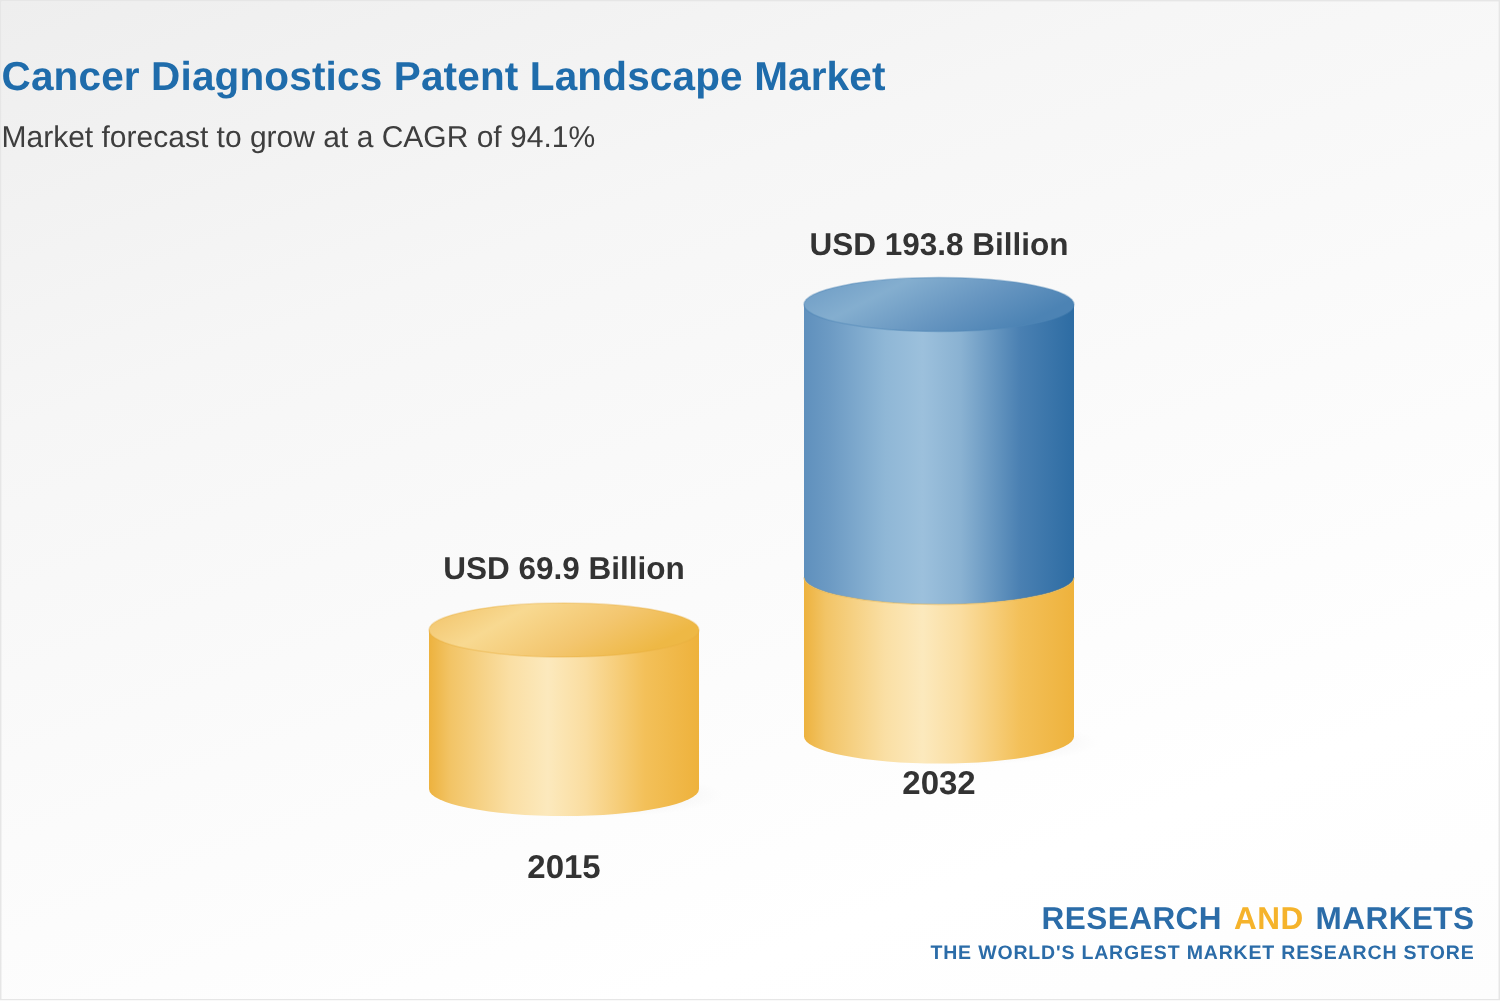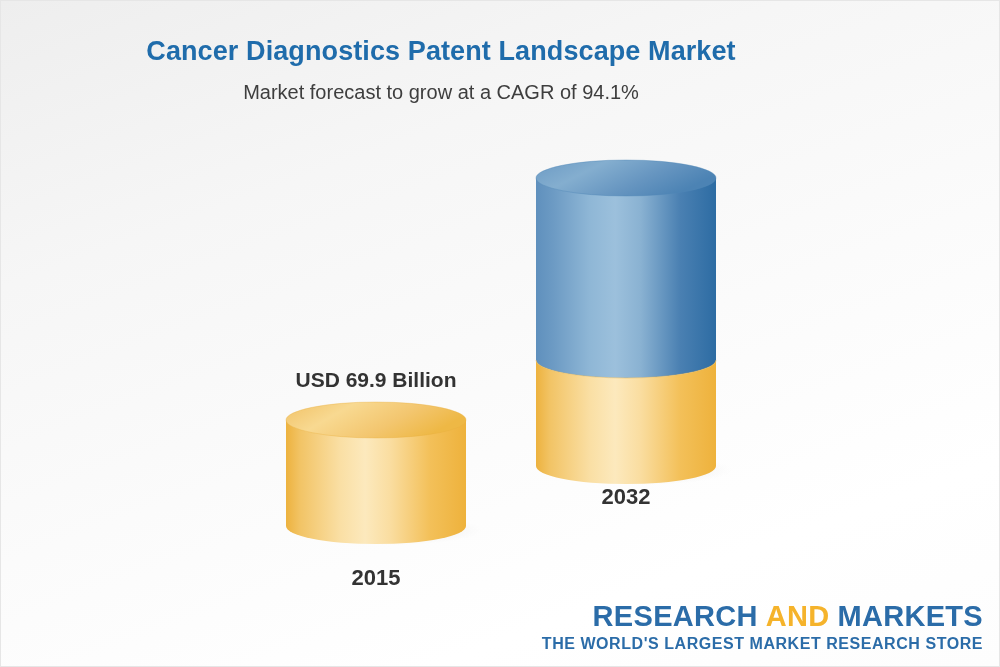--- a/index.html
+++ b/index.html
@@ -23,21 +23,21 @@
     background: linear-gradient(160deg, #eeeeee 0%, #f6f6f6 28%, #fbfbfb 55%, #ffffff 80%, #fdfdfd 100%);
     overflow: hidden;
   }
 
   
   .header {
     position: absolute;
     top: 34px;
     left: 0;
     width: 880px;
-    text-align: center;
+    text-align: left;
   }
   .chart-title {
     margin: 0;
     font-size: 27px;
     font-weight: bold;
     color: #1f6cab;
     letter-spacing: 0.1px;
     line-height: 1.2;
   }
   .chart-subtitle {
@@ -109,30 +109,30 @@
   }
 
   .logo {
     position: absolute;
     right: 16px;
     top: 601px;
     text-align: right;
     line-height: 1;
   }
   .logo-main {
-    font-size: 29px;
+    font-size: 21px;
     font-weight: bold;
     letter-spacing: 0.3px;
     white-space: nowrap;
   }
   .logo-blue { color: #2b6ca8; }
   .logo-gold { color: #f5b32b; }
   .logo-tagline {
     margin-top: 5px;
-    font-size: 16px;
+    font-size: 13px;
     font-weight: bold;
     color: #2b6ca8;
     letter-spacing: 0.55px;
     white-space: nowrap;
   }
 </style>
 </head>
 <body>
 
 <div class="infographic">
@@ -176,20 +176,21 @@
           <path d="M0,16 L0,122 A90,18 0 0 0 180,122 L180,16 Z" fill="url(#yBody)"></path>
 
           <ellipse cx="90" cy="16" rx="90" ry="18" fill="url(#yTop)"></ellipse>
           <ellipse cx="90" cy="16" rx="90" ry="18" fill="none" stroke="#e8ae3e" stroke-opacity="0.35" stroke-width="1"></ellipse>
         </svg>
       </div>
       <div class="year-label year-2024">2015</div>
     </div>
 
     <div class="column col-2032">
+      <div class="value-label">USD 193.8 Billion</div>
       <div class="cyl-wrap cyl-2032">
         <svg class="cyl-svg" viewBox="0 0 180 322" preserveAspectRatio="none">
           <defs>
             <linearGradient id="bBody" x1="0" y1="0" x2="1" y2="0">
               <stop offset="0%" stop-color="#5f90bd"></stop>
               <stop offset="10%" stop-color="#6d9bc4"></stop>
               <stop offset="30%" stop-color="#8fb7d6"></stop>
               <stop offset="44%" stop-color="#9cc0dc"></stop>
               <stop offset="58%" stop-color="#8ab2d2"></stop>
               <stop offset="80%" stop-color="#4a80b2"></stop>

